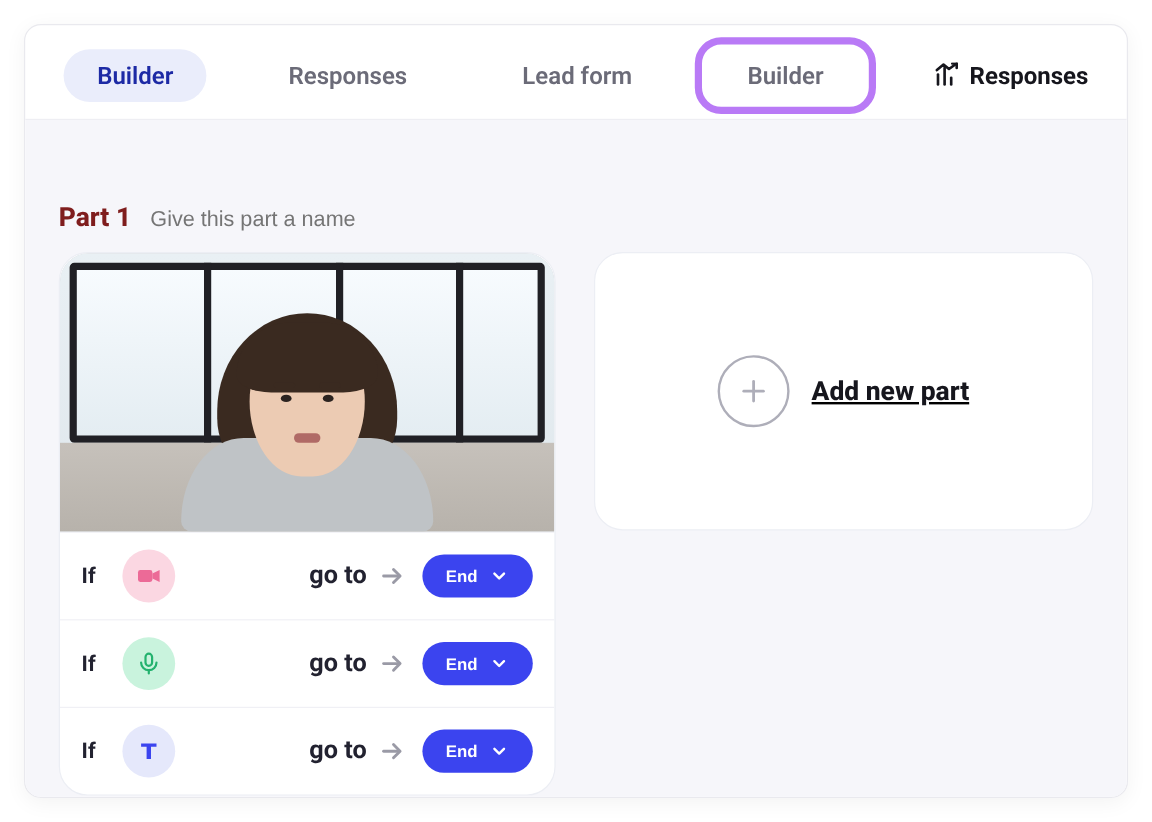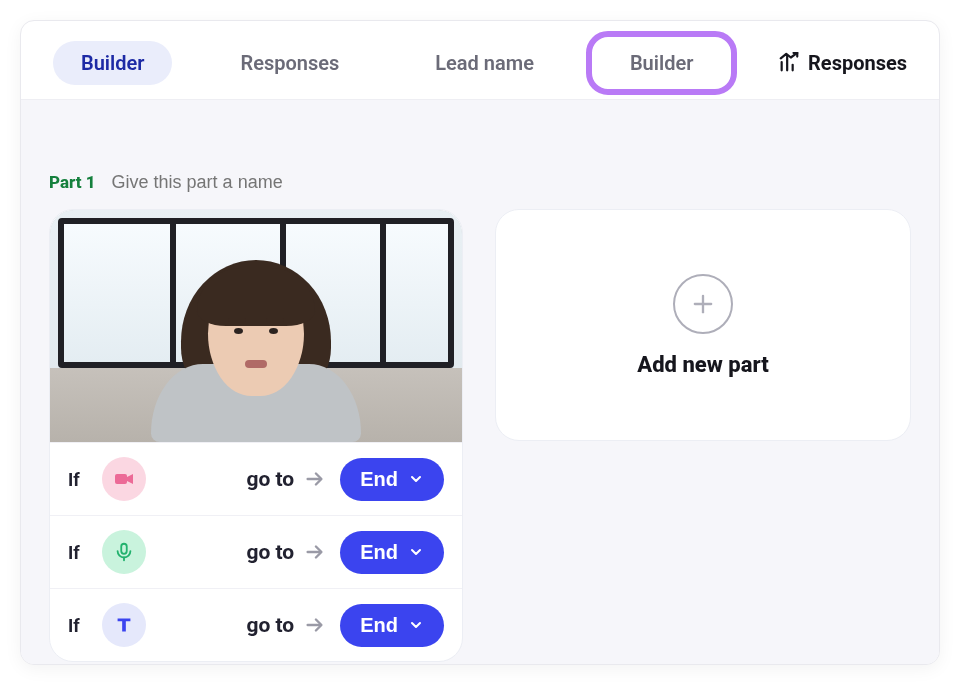--- a/index.html
+++ b/index.html
@@ -69,23 +69,23 @@
     padding: 28px 28px 0 28px;
     overflow: hidden;
   }
   .part-header {
     display: flex;
     align-items: baseline;
     gap: 16px;
     margin-bottom: 16px;
   }
   .part-title {
-    font-size: 17px;
+    font-size: 22px;
     font-weight: 800;
-    color: #15803d;
+    color: #7f1d1d;
   }
   .part-name-input {
     border: none;
     background: transparent;
     font-size: 18px;
     color: #8a8a97;
     outline: none;
     width: 260px;
     margin-top: 44px;
   }
@@ -142,42 +142,42 @@
     font-weight: 700;
     color: #222230;
     display: flex;
     align-items: center;
     gap: 10px;
   }
   .arrow-svg { display:block; }
   .dest-btn {
     background: #3b44ef;
     color: #fff;
-    font-size: 20px;
+    font-size: 14px;
     font-weight: 700;
     border: none;
     border-radius: 999px;
     padding: 10px 20px;
     display: flex;
     align-items: center;
     gap: 10px;
     cursor: pointer;
   }
   .add-card {
     width: 418px;
     height: 232px;
     background: #fff;
     border-radius: 24px;
     border: 1px solid #eceef4;
     display: flex;
-    flex-direction: column;
     align-items: center;
     justify-content: center;
     gap: 18px;
     cursor: pointer;
+    text-decoration: underline;
   }
   .plus-circle {
     width: 60px;
     height: 60px;
     border: 2px solid #aeaeb9;
     border-radius: 50%;
     display: flex;
     align-items: center;
     justify-content: center;
   }
@@ -209,21 +209,21 @@
 </style>
 </head>
 <body>
 
 <div class="app">
 
   <div class="tabs">
     <div class="tab-group-flex">
       <div class="tab active">Builder</div>
       <div class="tab">Responses</div>
-      <div class="tab">Lead name</div>
+      <div class="tab">Lead form</div>
       <span class="highlight-wrap">
         <div class="tab">Builder</div>
         <span class="highlight-ring"></span>
       </span>
     </div>
     <div class="analytics">
       <svg width="22" height="22" viewBox="0 0 24 24" fill="none" stroke="#16161d" stroke-width="2.4" stroke-linecap="round" stroke-linejoin="round">
         <path d="M4 20 V11"></path>
           <path d="M10 20 V5"></path>
           <path d="M16 20 V14"></path>

